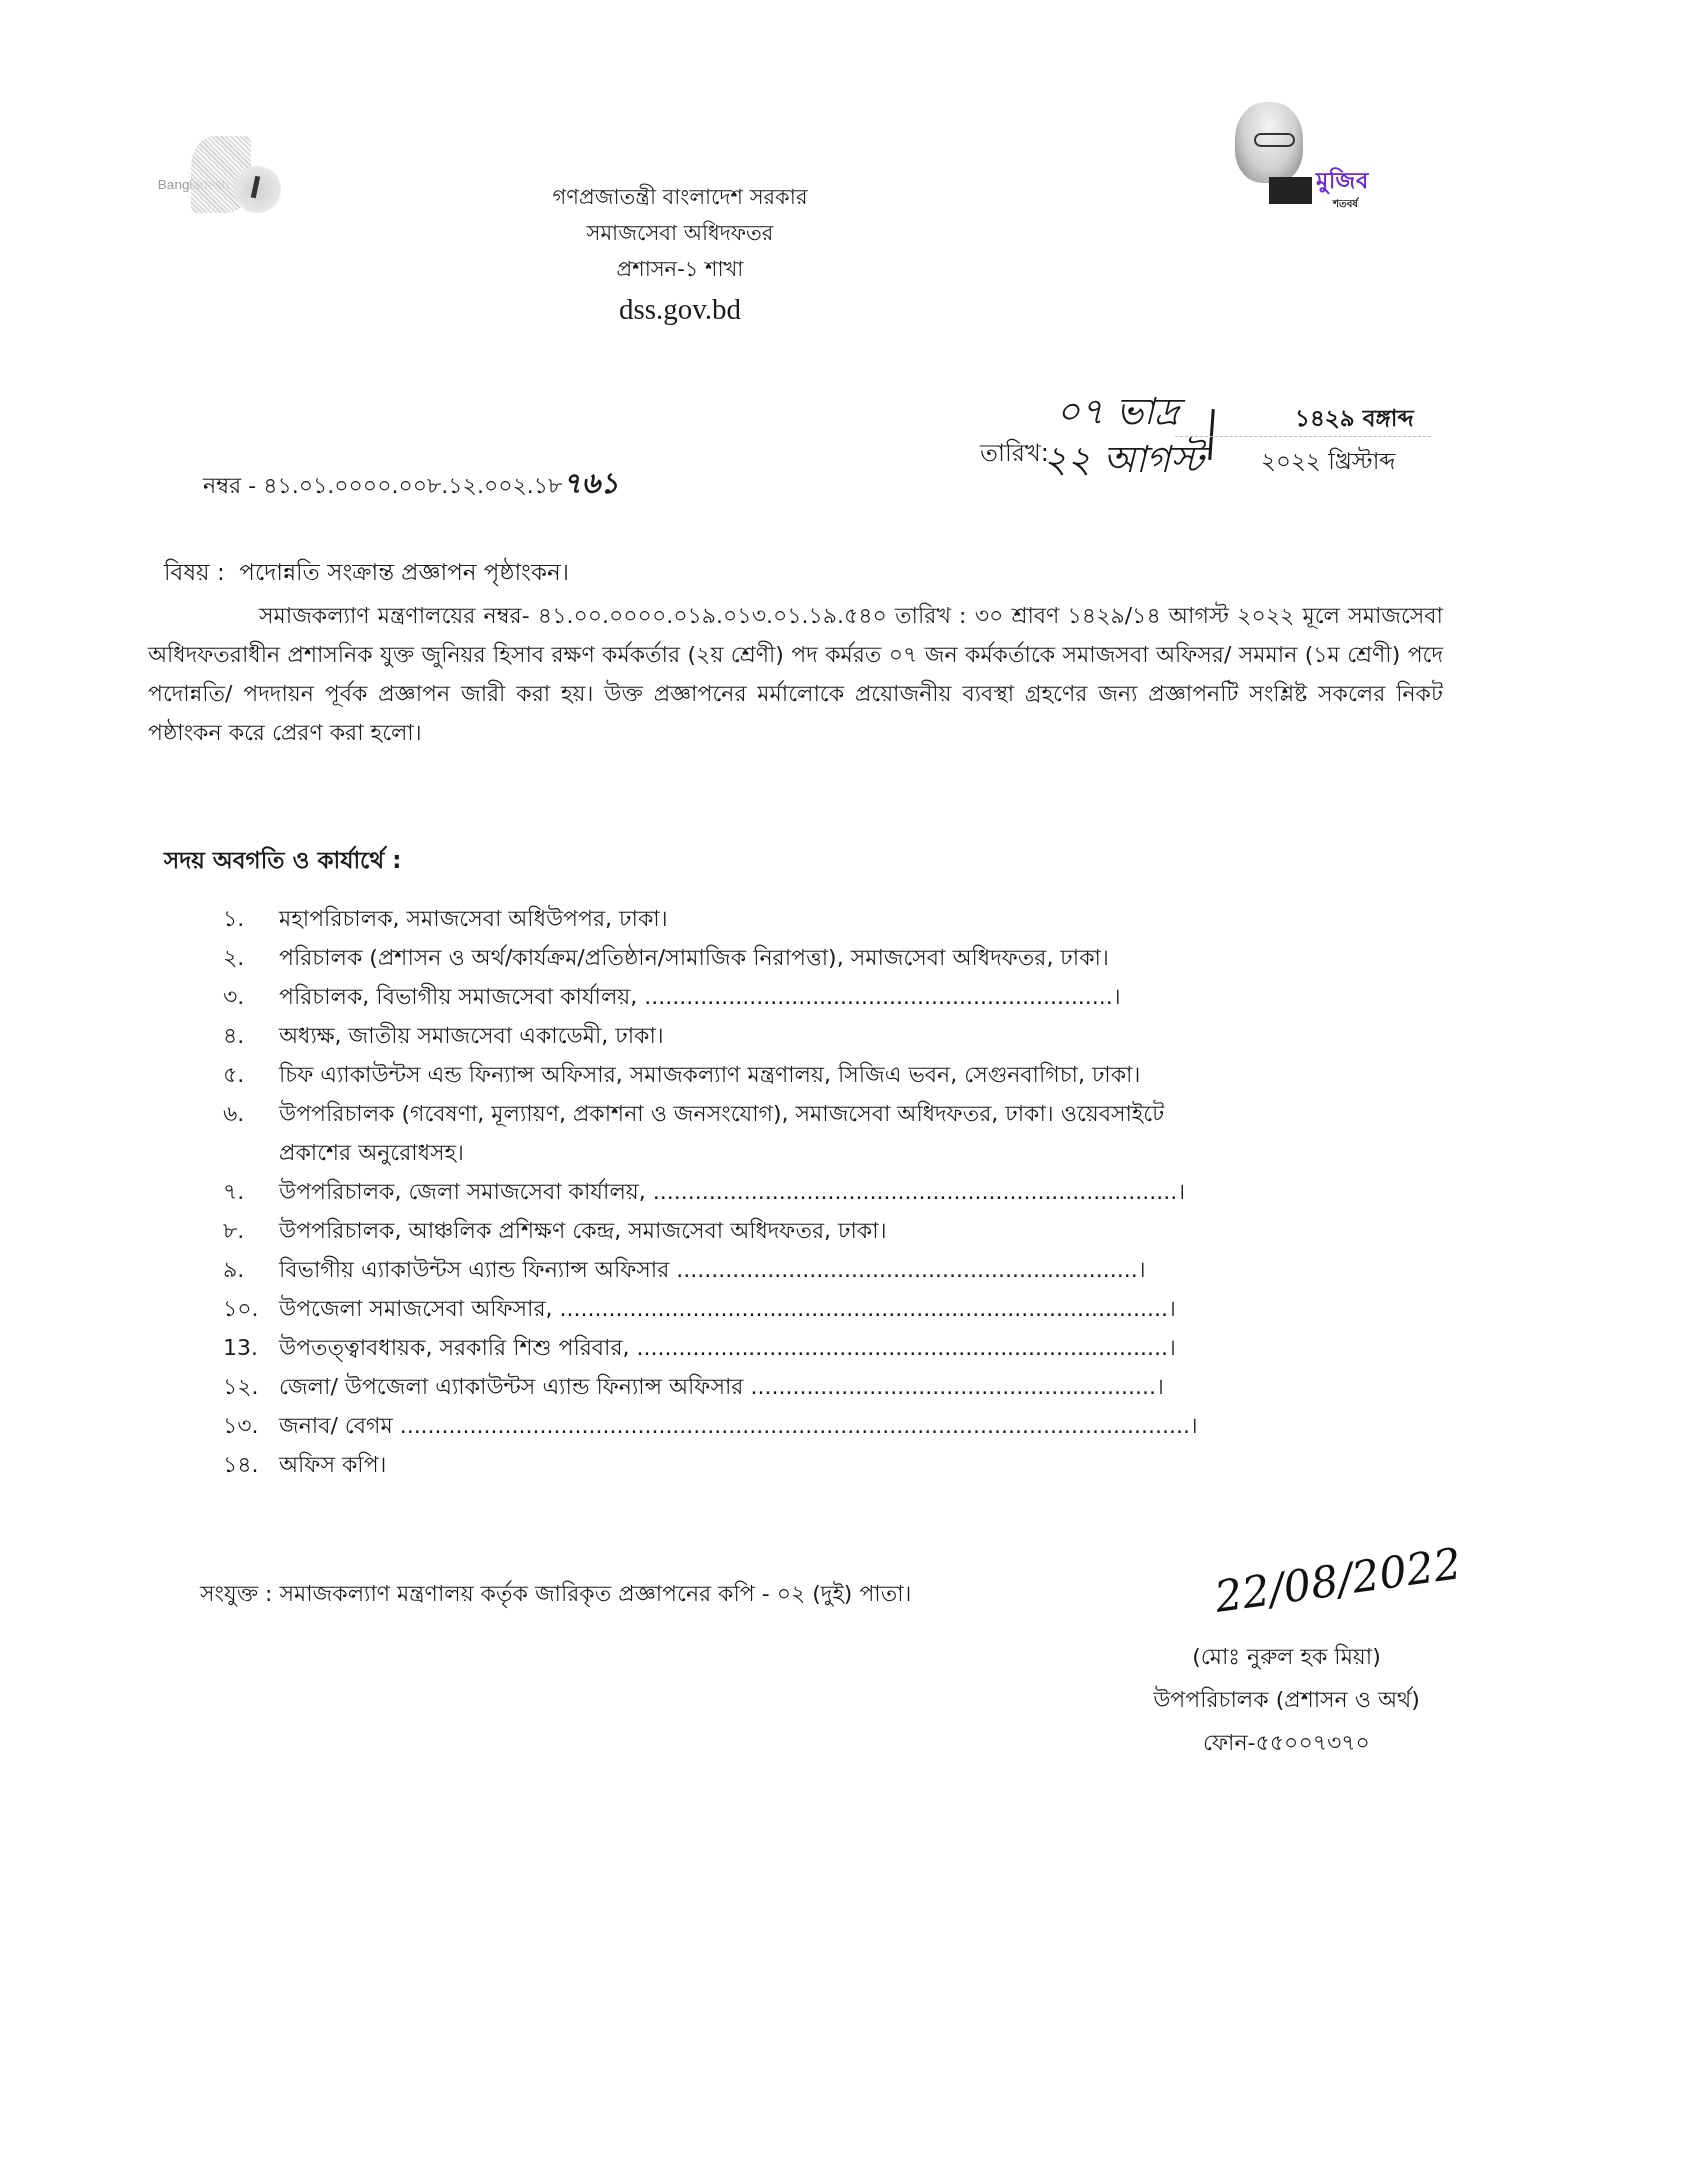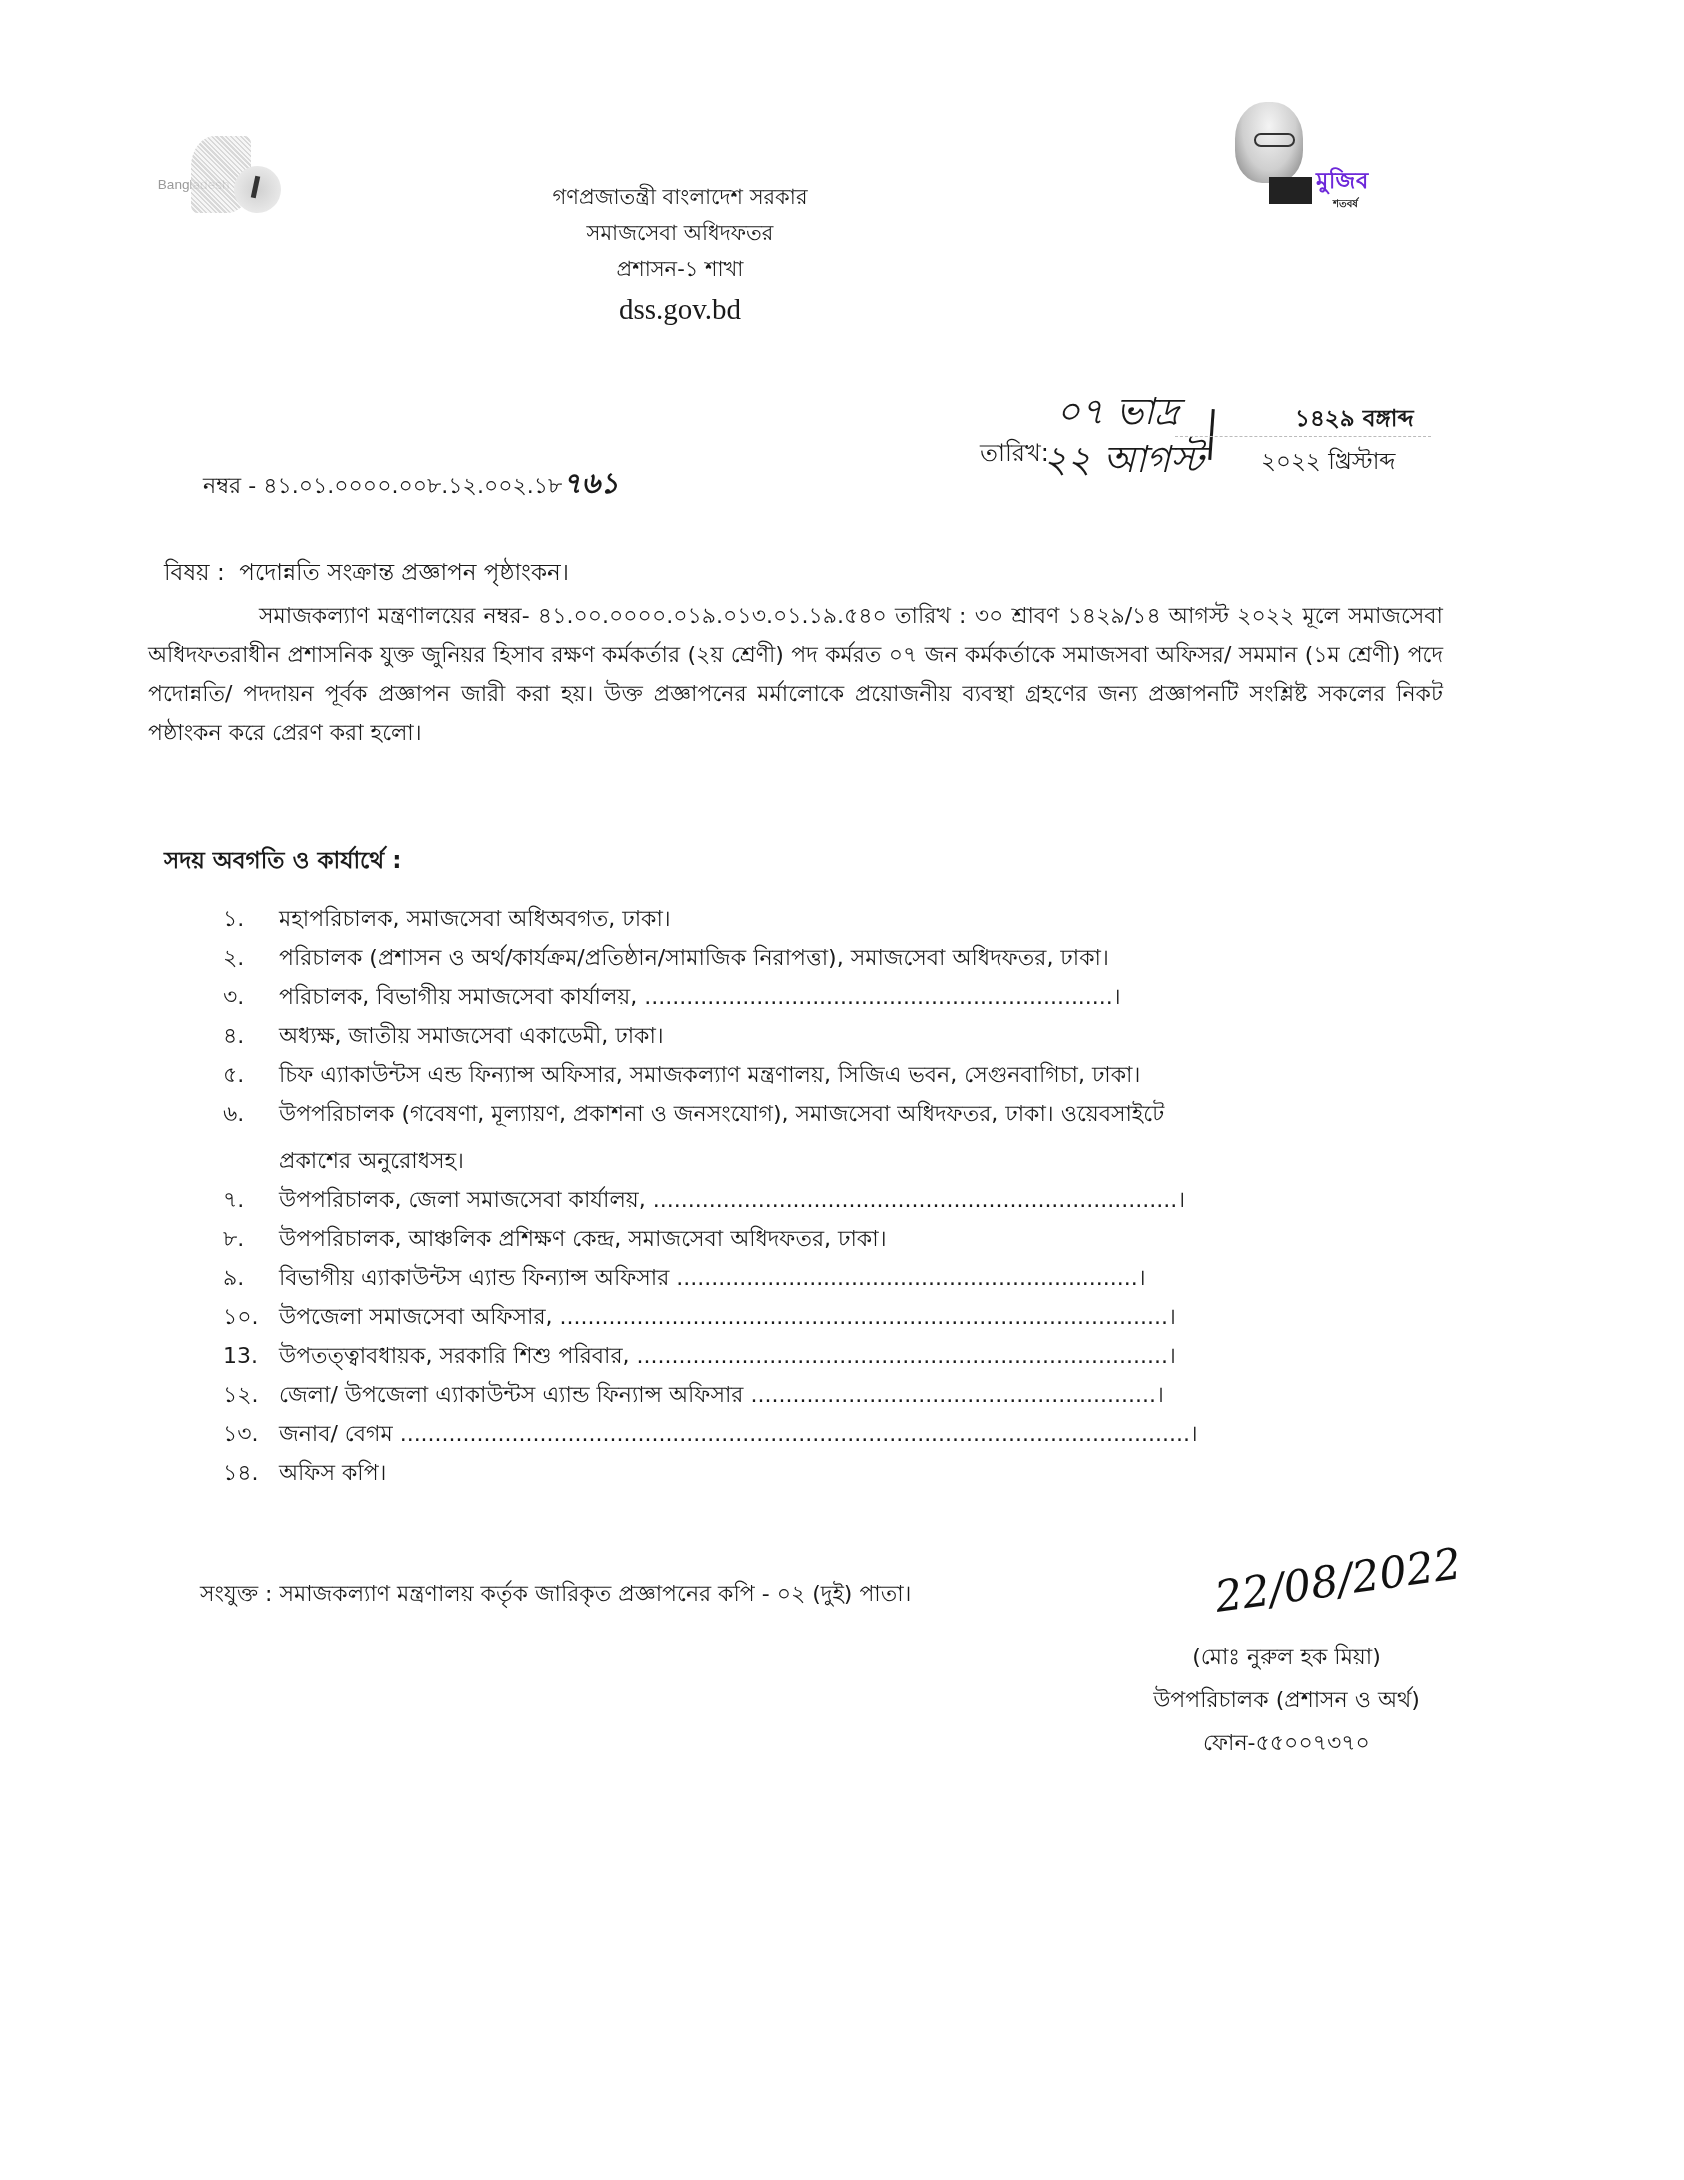--- a/index.html
+++ b/index.html
@@ -52,21 +52,21 @@
   .body p { margin: 0; text-indent: 111px; }
 
   
   .dist-head { left: 164px; top: 842px; font-size: 23px; font-weight: bold; }
 
   
   .dist-list { left: 223px; top: 899px; width: 1210px; margin: 0; padding: 0; list-style: none; }
   .dist-list li { font-size: 22px; line-height: 39px; display: flex; }
   .dist-list li .num { width: 56px; flex: none; }
   .dist-list li .txt { flex: 1; }
-  .dist-list li .cont { display: block; margin-top: 8px; }
+  .dist-list li .cont { display: block; }
 
   
   .attach { left: 200px; top: 1576px; font-size: 22px; }
 
   
   .signature { left: 1214px; top: 1555px; font-size: 43px; font-family: "DejaVu Serif", serif; font-style: italic;
     transform: rotate(-8deg); color: #111; }
   .sig-block { left: 1133px; top: 1635px; width: 307px; text-align: center; font-size: 22px; line-height: 43px; }
 </style>
 </head>
@@ -113,21 +113,21 @@
 
 <div class="abs body">
   <p>সমাজকল্যাণ মন্ত্রণালয়ের নম্বর- ৪১.০০.০০০০.০১৯.০১৩.০১.১৯.৫৪০ তারিখ : ৩০ শ্রাবণ ১৪২৯/১৪ আগস্ট ২০২২ মূলে সমাজসেবা অধিদফতরাধীন প্রশাসনিক যুক্ত জুনিয়র হিসাব রক্ষণ কর্মকর্তার (২য় শ্রেণী) পদ কর্মরত ০৭ জন কর্মকর্তাকে সমাজসবা অফিসর/ সমমান (১ম শ্রেণী) পদে পদোন্নতি/ পদদায়ন পূর্বক প্রজ্ঞাপন জারী করা হয়। উক্ত প্রজ্ঞাপনের মর্মালোকে প্রয়োজনীয় ব্যবস্থা গ্রহণের জন্য প্রজ্ঞাপনটি সংশ্লিষ্ট সকলের নিকট পষ্ঠাংকন করে প্রেরণ করা হলো।</p>
 </div>
 
 <div class="abs dist-head">সদয় অবগতি ও কার্যার্থে :</div>
 
 <ul class="abs dist-list">
   <li>
       <span class="num">১.</span>
-      <span class="txt">মহাপরিচালক, সমাজসেবা অধিঅবগত, ঢাকা।</span>
+      <span class="txt">মহাপরিচালক, সমাজসেবা অধিউপপর, ঢাকা।</span>
     </li>
   <li>
       <span class="num">২.</span>
       <span class="txt">পরিচালক (প্রশাসন ও অর্থ/কার্যক্রম/প্রতিষ্ঠান/সামাজিক নিরাপত্তা), সমাজসেবা অধিদফতর, ঢাকা।</span>
     </li>
   <li>
       <span class="num">৩.</span>
       <span class="txt">পরিচালক, বিভাগীয় সমাজসেবা কার্যালয়, ...................................................................।</span>
     </li>
   <li>

